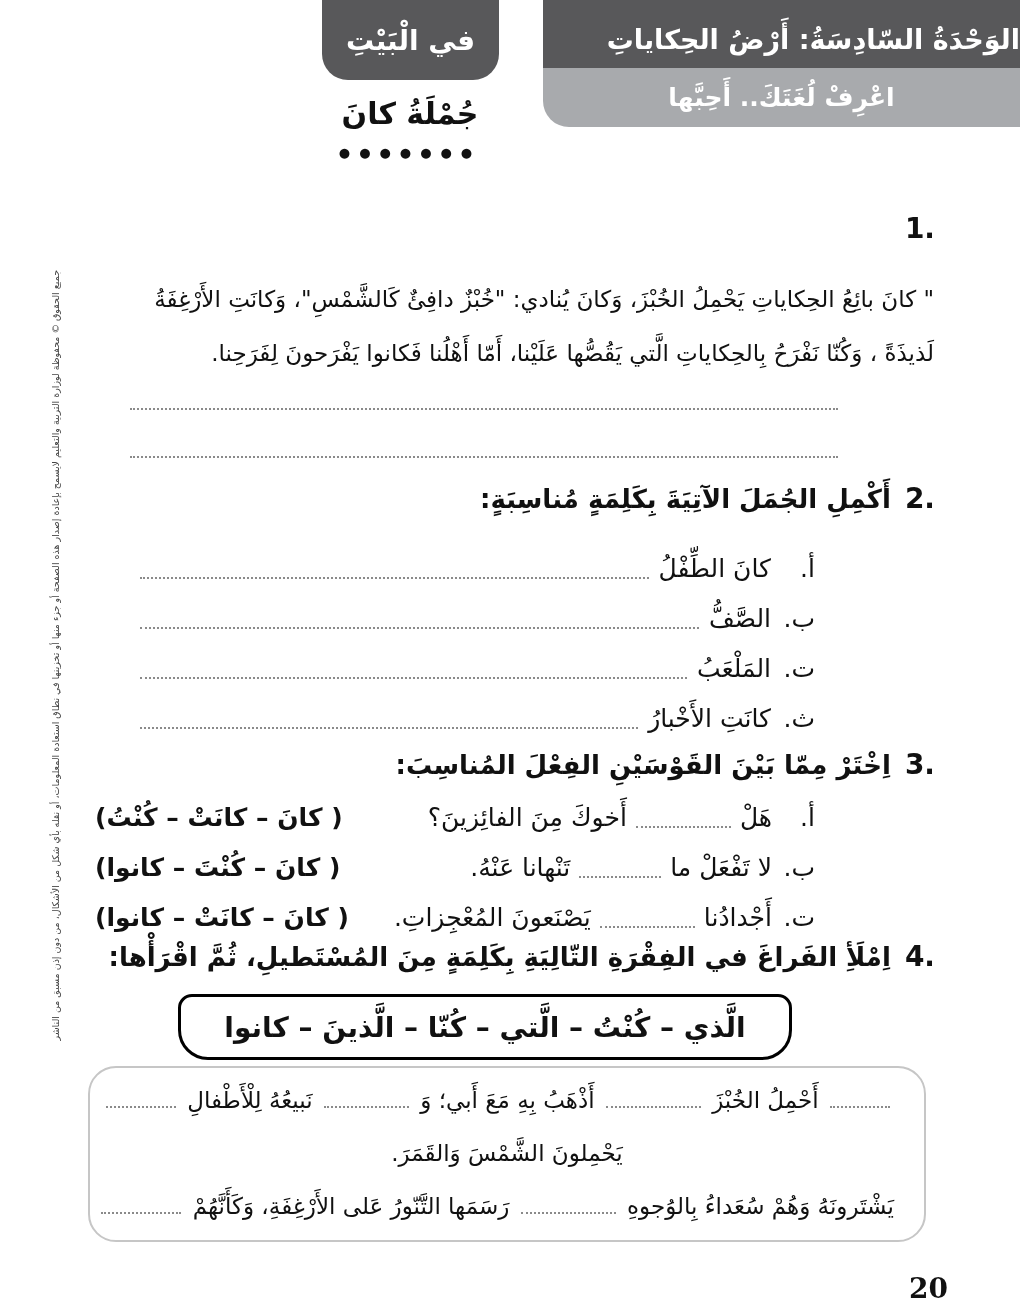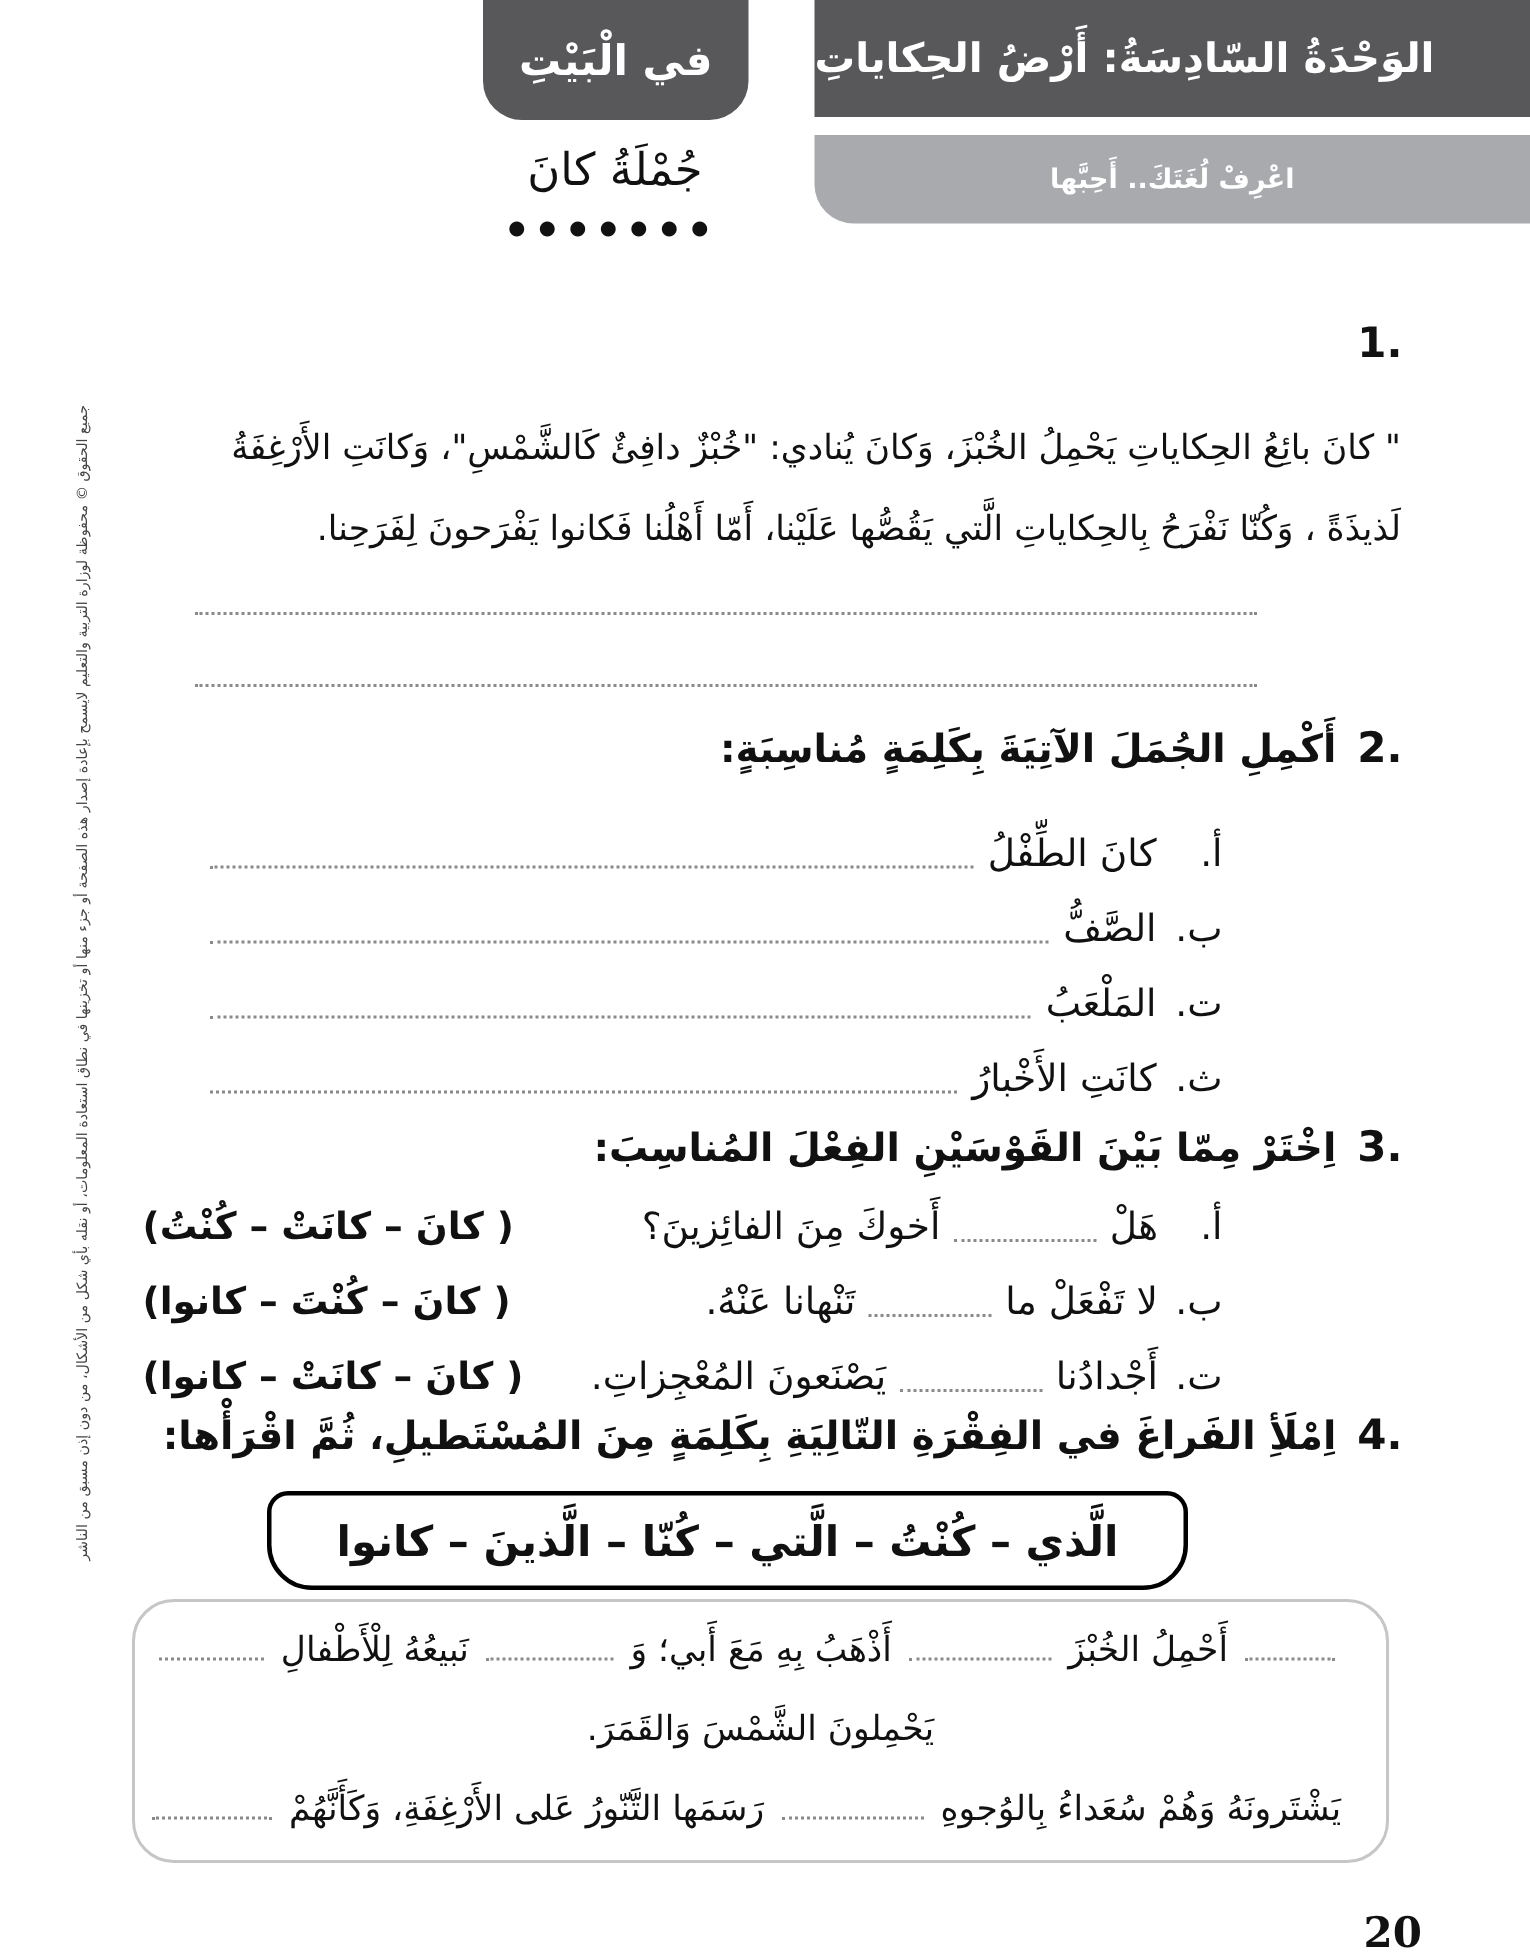--- a/index.html
+++ b/index.html
@@ -4,26 +4,26 @@
 <style>
   html,body{margin:0;padding:0;background:#fff;}
   .page{position:relative;width:1020px;height:1304px;background:#ffffff;
         font-family:"DejaVu Sans",sans-serif;direction:rtl;overflow:hidden;color:#111;}
 
   
   .badge{position:absolute;top:0;left:322px;width:177px;height:80px;background:#58585a;
          border-bottom-left-radius:26px;border-bottom-right-radius:26px;color:#fff;
          display:flex;align-items:center;justify-content:center;font-weight:bold;font-size:28px;}
   .unit-box{position:absolute;top:0;left:543px;right:0;height:78px;background:#58585a;color:#fff;
-            display:flex;align-items:center;justify-content:flex-end;font-weight:bold;font-size:27px;}
-  .subtitle-box{position:absolute;top:90px;left:543px;right:0;height:59px;background:#a8aaad;color:#fff;
+            display:flex;align-items:center;justify-content:flex-start;font-weight:bold;font-size:27px;}
+  .subtitle-box{position:absolute;top:68px;left:543px;right:0;height:59px;background:#a8aaad;color:#fff;
             border-bottom-left-radius:26px;display:flex;align-items:center;justify-content:center;
-            font-weight:bold;font-size:18px;}
+            font-weight:bold;font-size:25px;}
   .lesson-title{position:absolute;top:96px;left:310px;width:200px;text-align:center;
-            font-weight:normal;font-size:30px;}
+            font-weight:bold;font-size:30px;}
   .lesson-dots{position:absolute;top:145px;left:300px;width:220px;text-align:center;
             font-size:13px;letter-spacing:9px;font-weight:bold;}
 
   
   .q-head{position:absolute;right:85px;display:flex;align-items:baseline;gap:14px;
           font-weight:bold;font-size:26px;white-space:nowrap;}
   .qnum{direction:ltr;font-size:28px;font-weight:bold;}
 
   
   .passage{position:absolute;top:272px;right:86px;left:122px;font-size:23px;line-height:54px;

